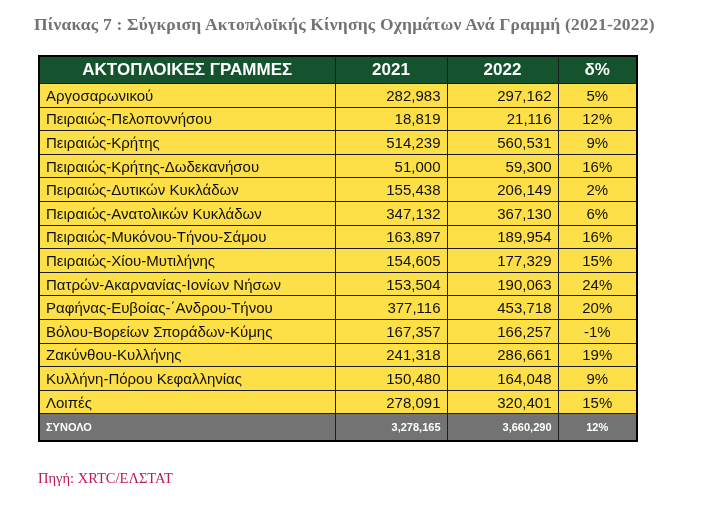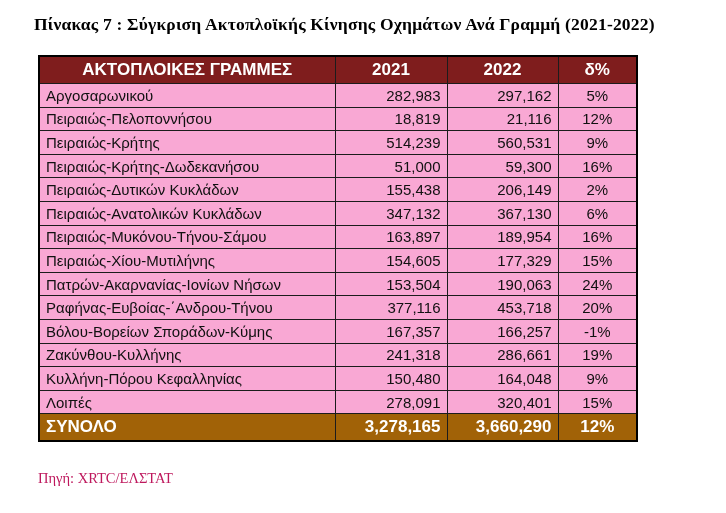--- a/index.html
+++ b/index.html
@@ -16,21 +16,21 @@
     overflow: hidden;
   }
   .title {
     position: absolute;
     left: 34px;
     top: 14px;
     margin: 0;
     font-family: "Liberation Serif", serif;
     font-size: 17.5px;
     font-weight: bold;
-    color: #000000;
+    color: #737373;
     white-space: nowrap;
     letter-spacing: 0.2px;
   }
   table.ferry-table {
     position: absolute;
     left: 38px;
     top: 55px;
     border-collapse: collapse;
     table-layout: fixed;
     border: 2px solid #000000;
@@ -41,42 +41,42 @@
   .ferry-table col.c-delta { width: 79px; }
 
   .ferry-table th,
   .ferry-table td {
     border: 1px solid #1c1c1c;
     padding: 0 6px;
     overflow: hidden;
     white-space: nowrap;
   }
   .ferry-table thead th {
-    background: #7f1d1d;
+    background: #14532d;
     color: #ffffff;
     font-weight: bold;
     font-size: 17px;
     text-align: center;
     height: 26px;
   }
   .ferry-table thead th.h-route { text-align: center; }
   .ferry-table tbody td {
-    background: #f9a8d4;
+    background: #fde047;
     color: #111111;
     font-size: 15px;
     height: 22.6px;
   }
   .ferry-table td.cell-route { text-align: left; }
   .ferry-table td.cell-num   { text-align: right; }
   .ferry-table td.cell-delta { text-align: center; }
   .ferry-table tfoot td {
-    background: #a16207;
+    background: #737373;
     color: #ffffff;
     font-weight: bold;
-    font-size: 17px;
+    font-size: 11px;
     height: 26px;
   }
   .source {
     position: absolute;
     left: 38px;
     top: 470px;
     font-family: "Liberation Serif", serif;
     font-size: 14.5px;
     color: #be185d;
     white-space: nowrap;

